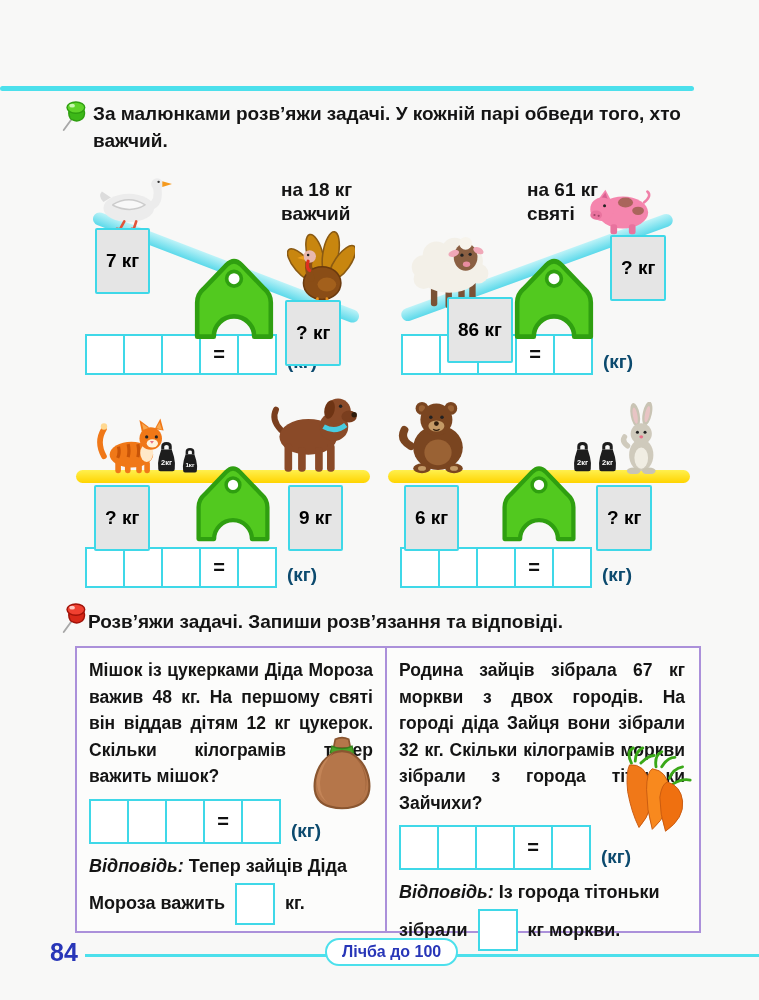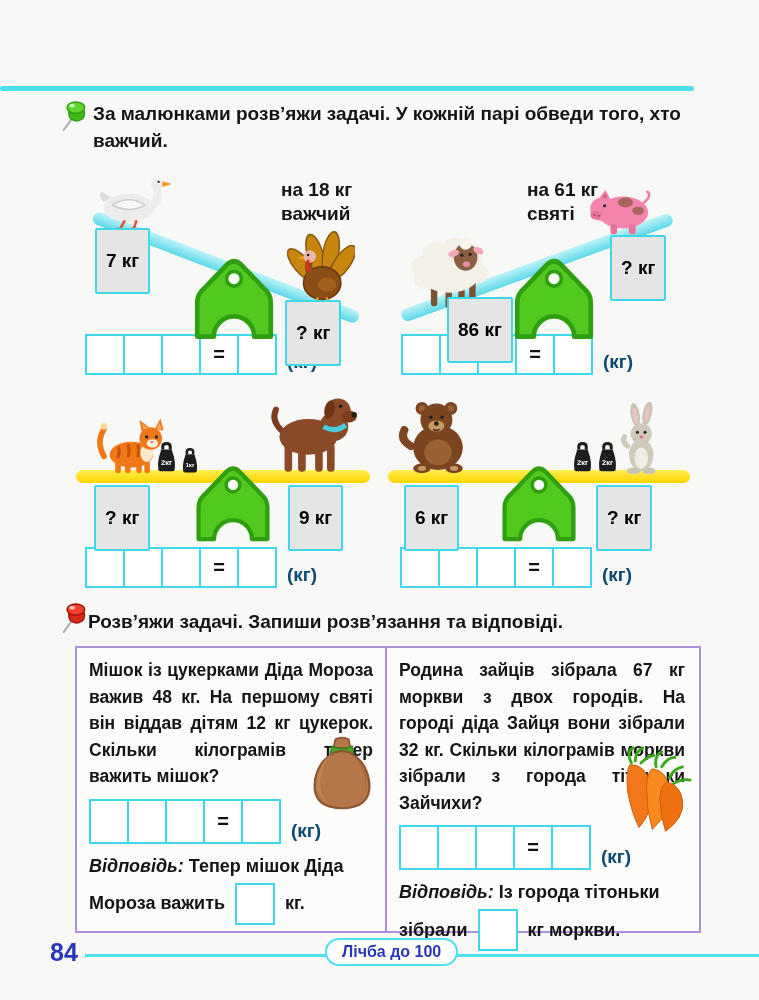--- a/index.html
+++ b/index.html
@@ -339,21 +339,21 @@
         <div class="cell tall"></div>
         <div class="cell tall"></div>
         <div class="cell tall"></div>
         <div class="cell tall">=</div>
         <div class="cell tall"></div>
       </div>
       <span class="unit">(кг)</span>
     </div>
     <div class="ans">
       <span class="vidp">Відповідь:</span>
-      <span>Тепер мішок Діда</span>
+      <span>Тепер зайців Діда</span>
     </div>
     <div class="ansline2">
       <span>Мороза важить</span>
       <span class="inlinebox"></span>
       <span>кг.</span>
     </div>
   </div>
 
   <div class="pcol right">
     <div class="ptext">Родина зайців зібрала 67 кг моркви з двох городів. На городі діда Зайця вони зібрали 32 кг. Скільки кілограмів моркви зібрали з города тітоньки Зайчихи?</div>

